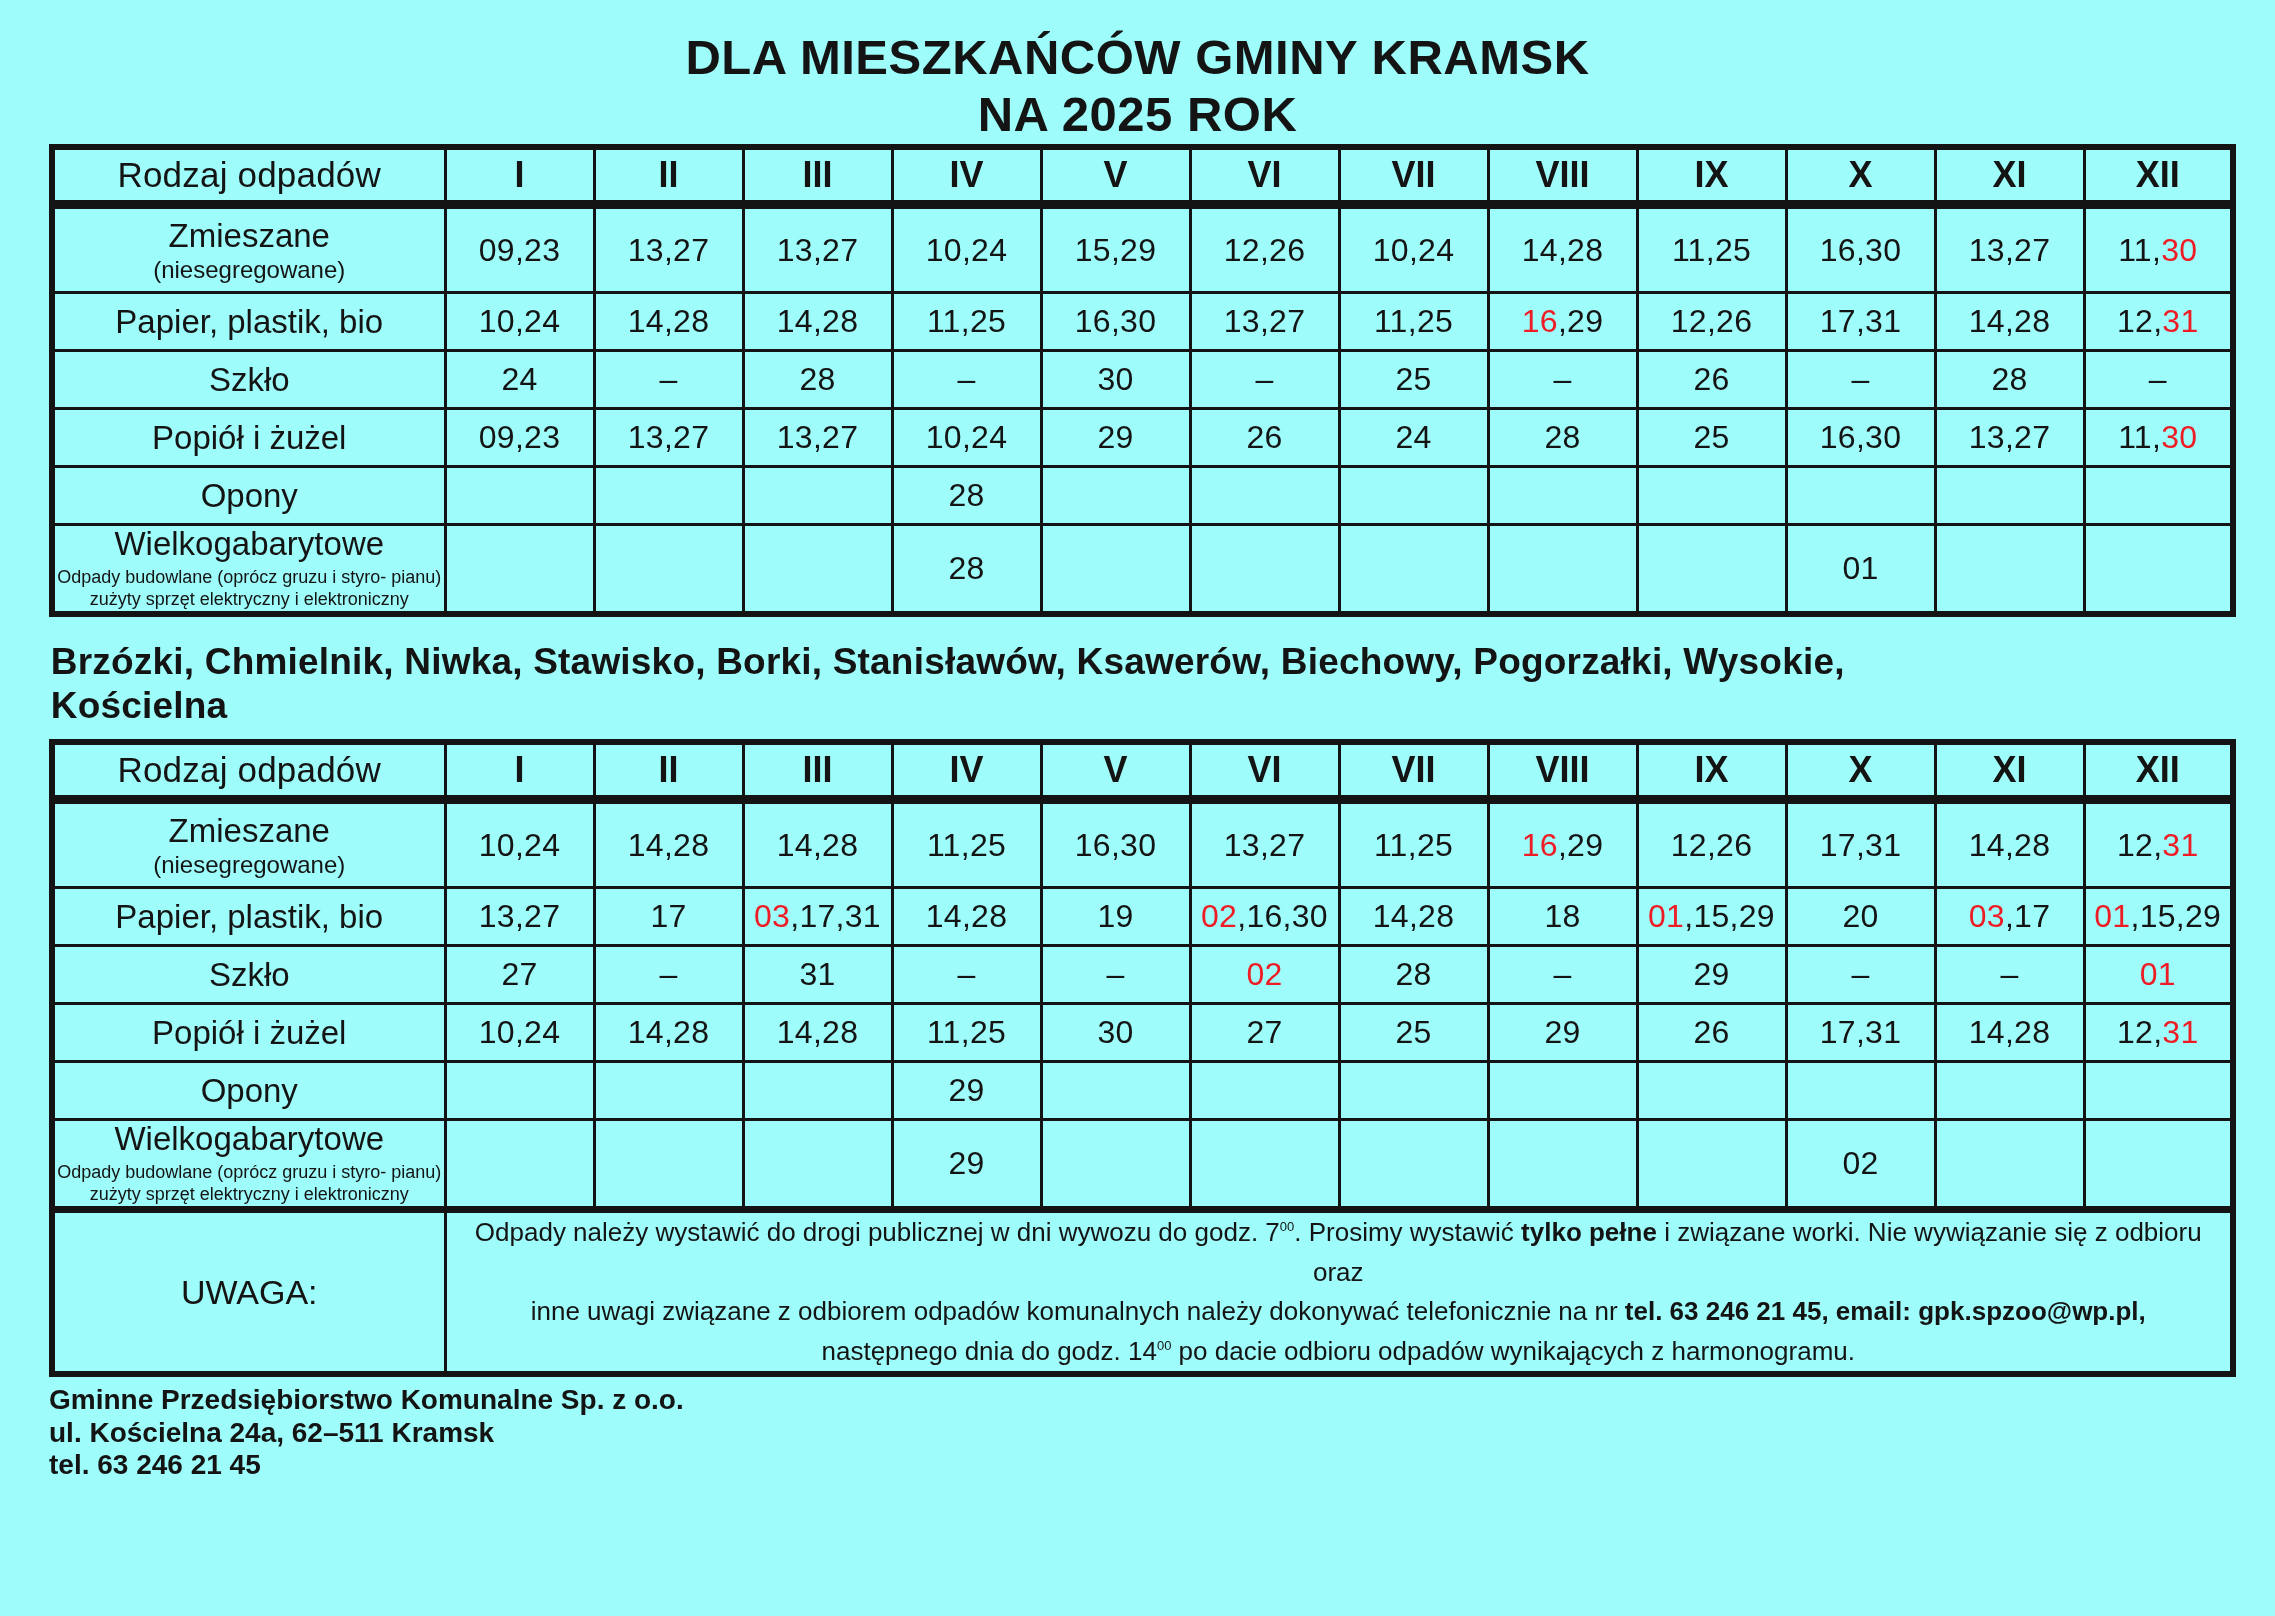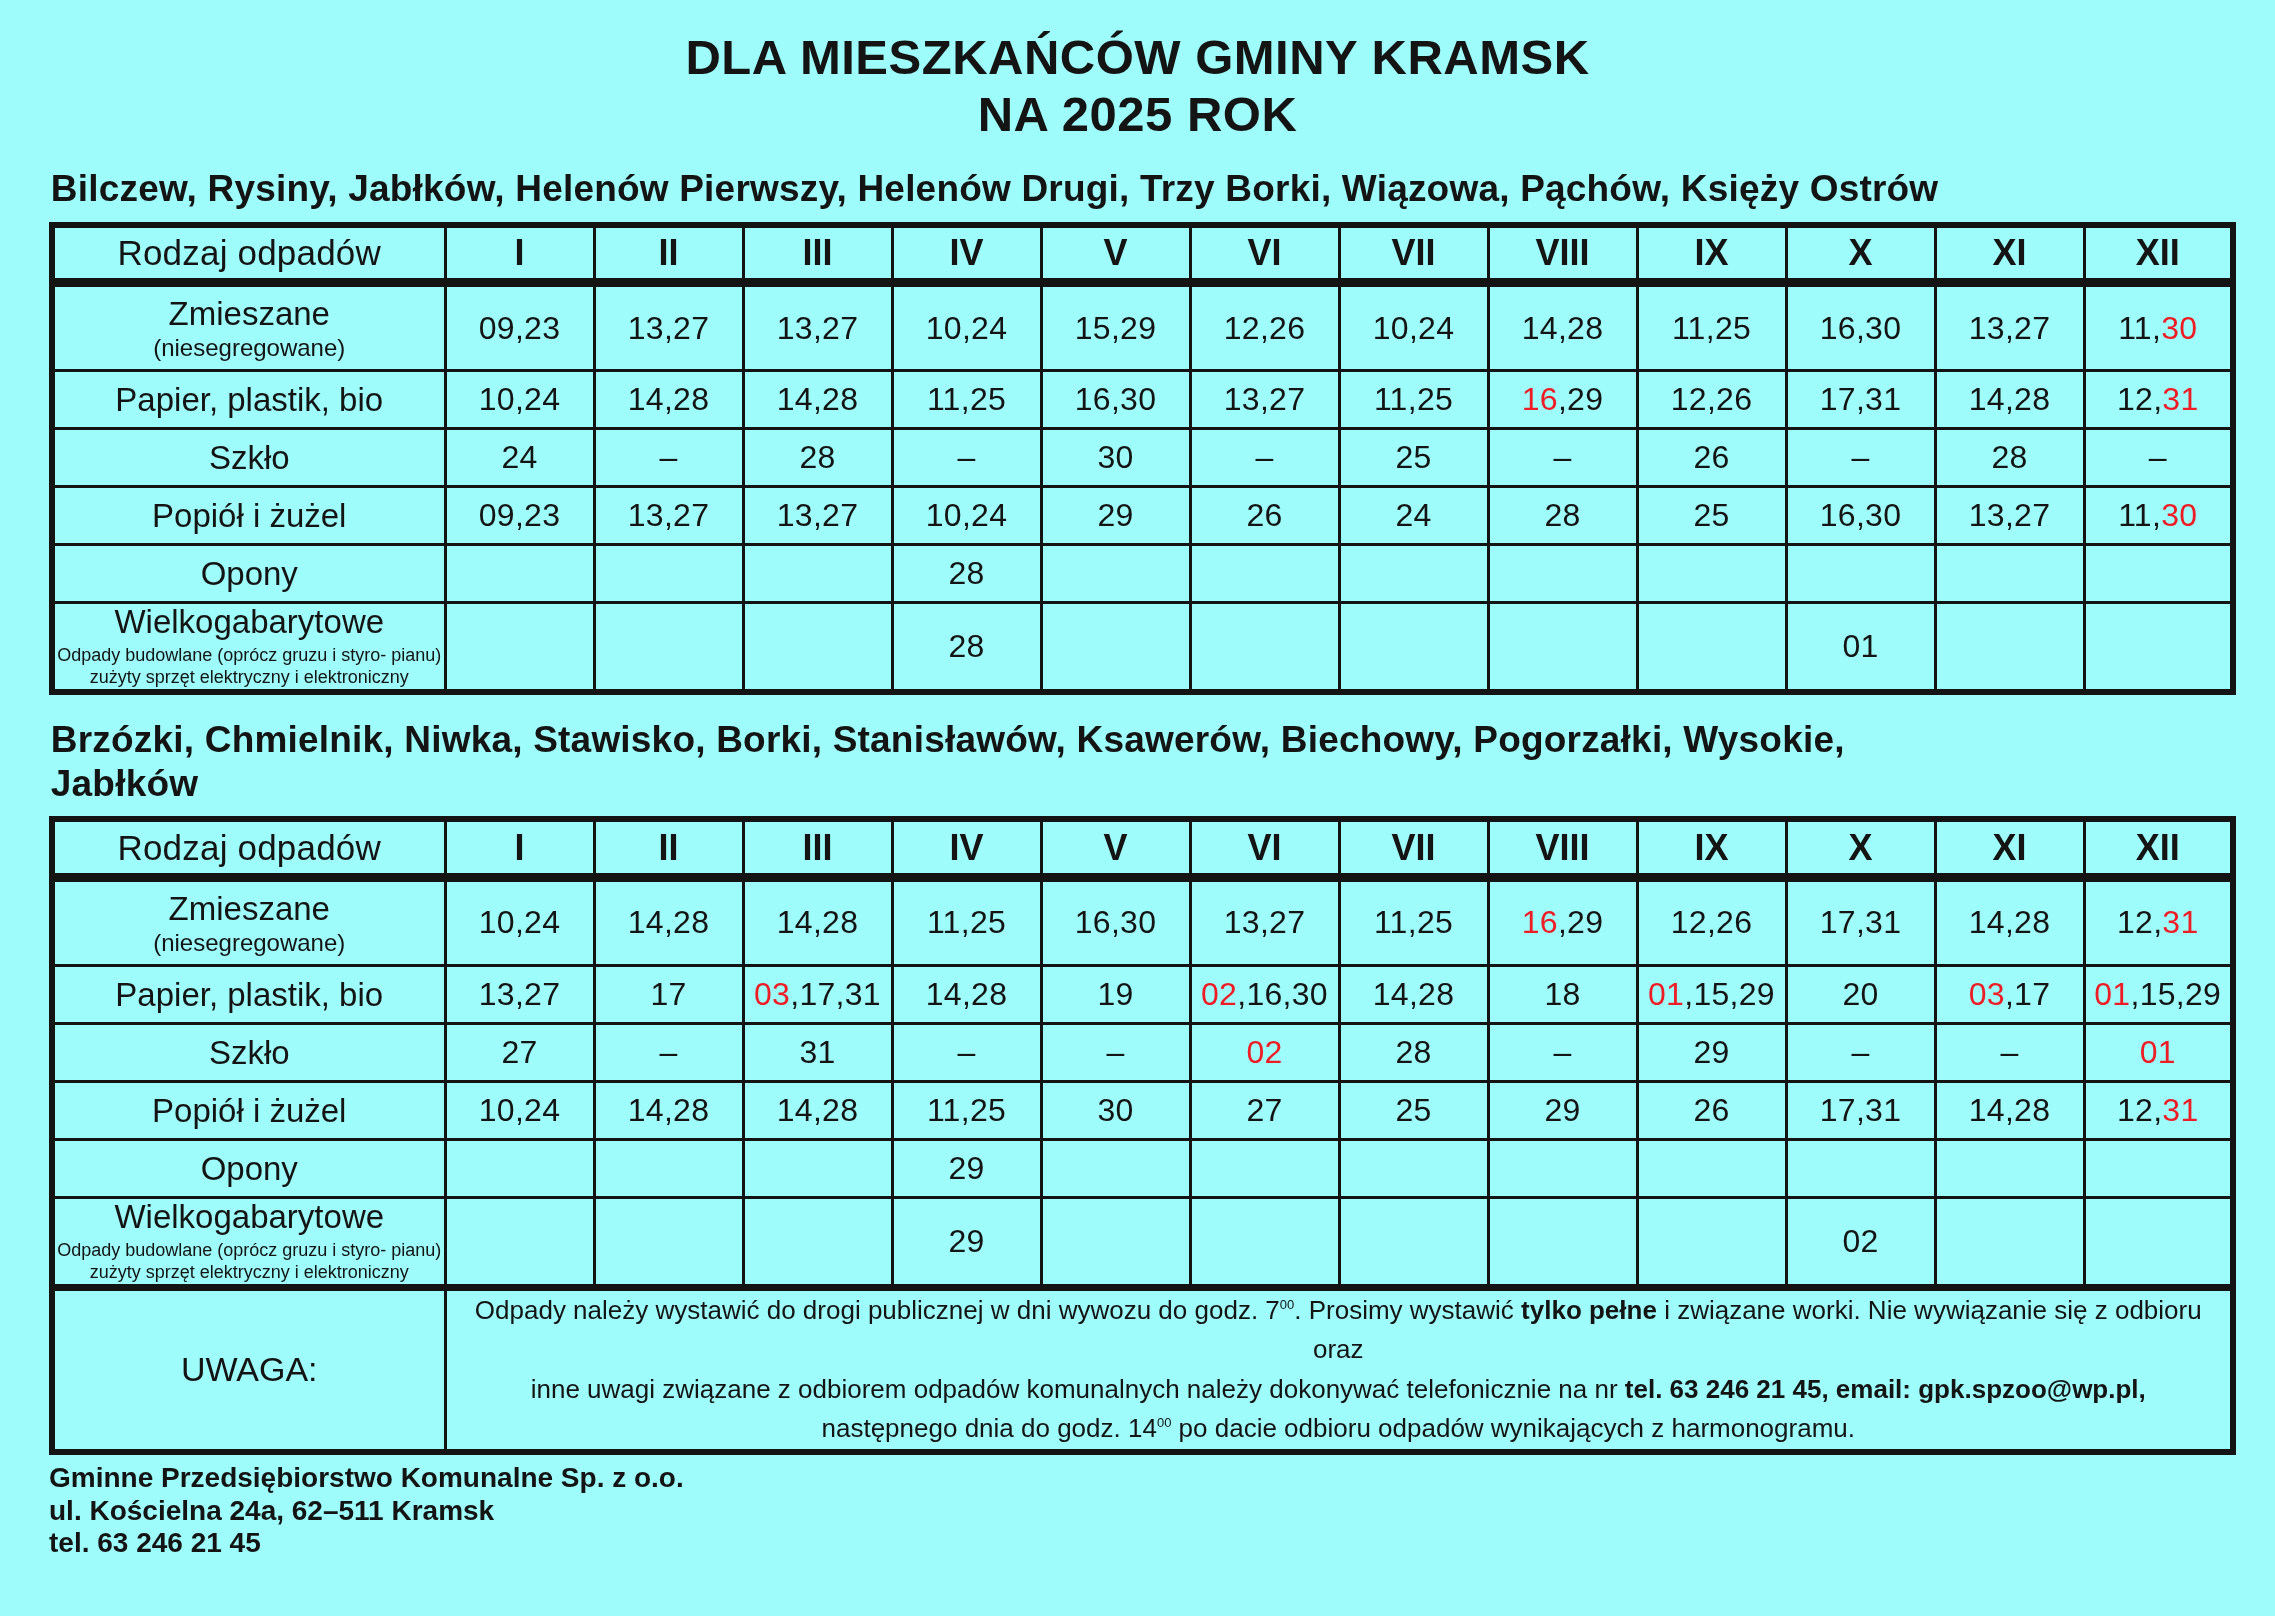--- a/index.html
+++ b/index.html
@@ -76,23 +76,20 @@
 <div class="page">
 
   <div class="title">
     <div>DLA MIESZKAŃCÓW GMINY KRAMSK</div>
     <div>NA 2025 ROK</div>
   </div>
 
   <div class="content">
 
     <section>
-      <div class="section-heading">
-          <span class="hl">Bilczew, Rysiny, Jabłków, Helenów Pierwszy, Helenów Drugi, Trzy Borki, Wiązowa, Pąchów, Księży Ostrów</span>
-        </div>
       <table class="sched">
           <colgroup>
             <col class="c0">
             <col class="cm">
             <col class="cm">
             <col class="cm">
             <col class="cm">
             <col class="cm">
             <col class="cm">
             <col class="cm">
@@ -210,21 +207,21 @@
               <td class="val"></td>
               <td class="val"></td>
             </tr>
           </tbody>
         </table>
     </section>
 
     <section>
       <div class="section-heading">
           <span class="hl">Brzózki, Chmielnik, Niwka, Stawisko, Borki, Stanisławów, Ksawerów, Biechowy, Pogorzałki, Wysokie,</span>
-          <span class="hl">Jabłków</span>
+          <span class="hl">Kościelna</span>
         </div>
       <table class="sched">
           <colgroup>
             <col class="c0">
             <col class="cm">
             <col class="cm">
             <col class="cm">
             <col class="cm">
             <col class="cm">
             <col class="cm">

